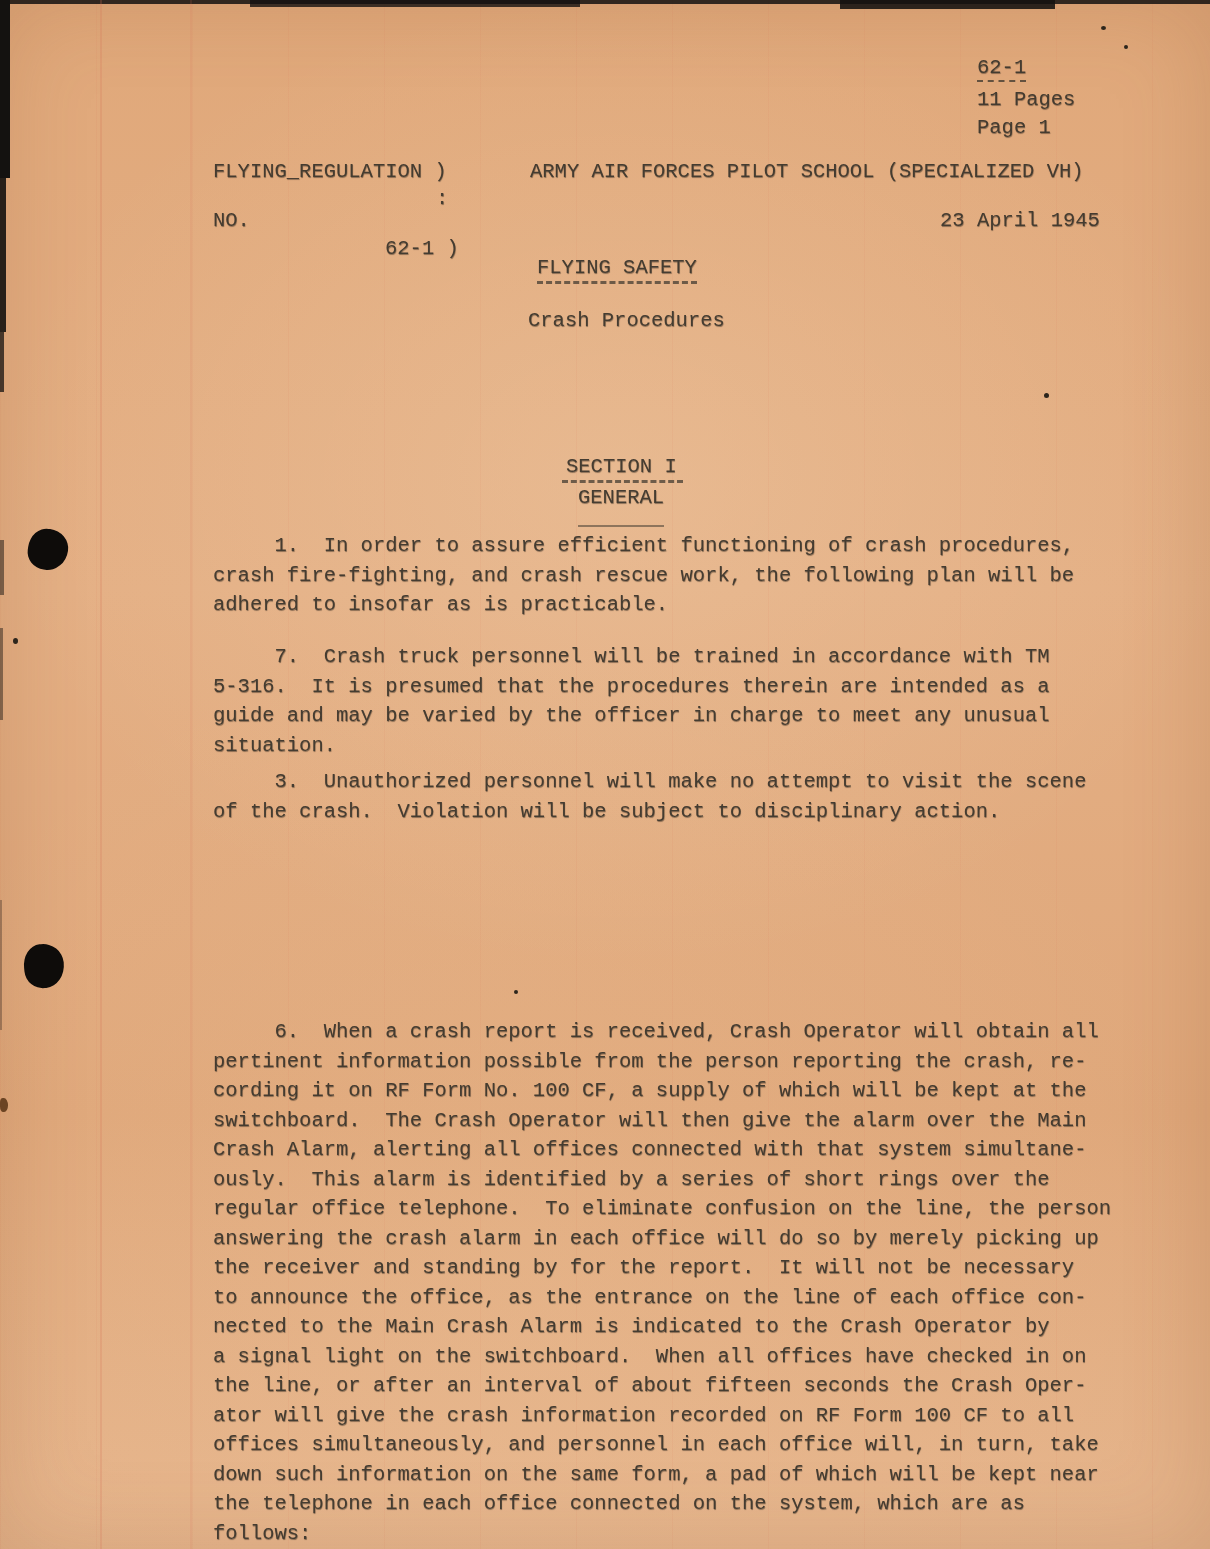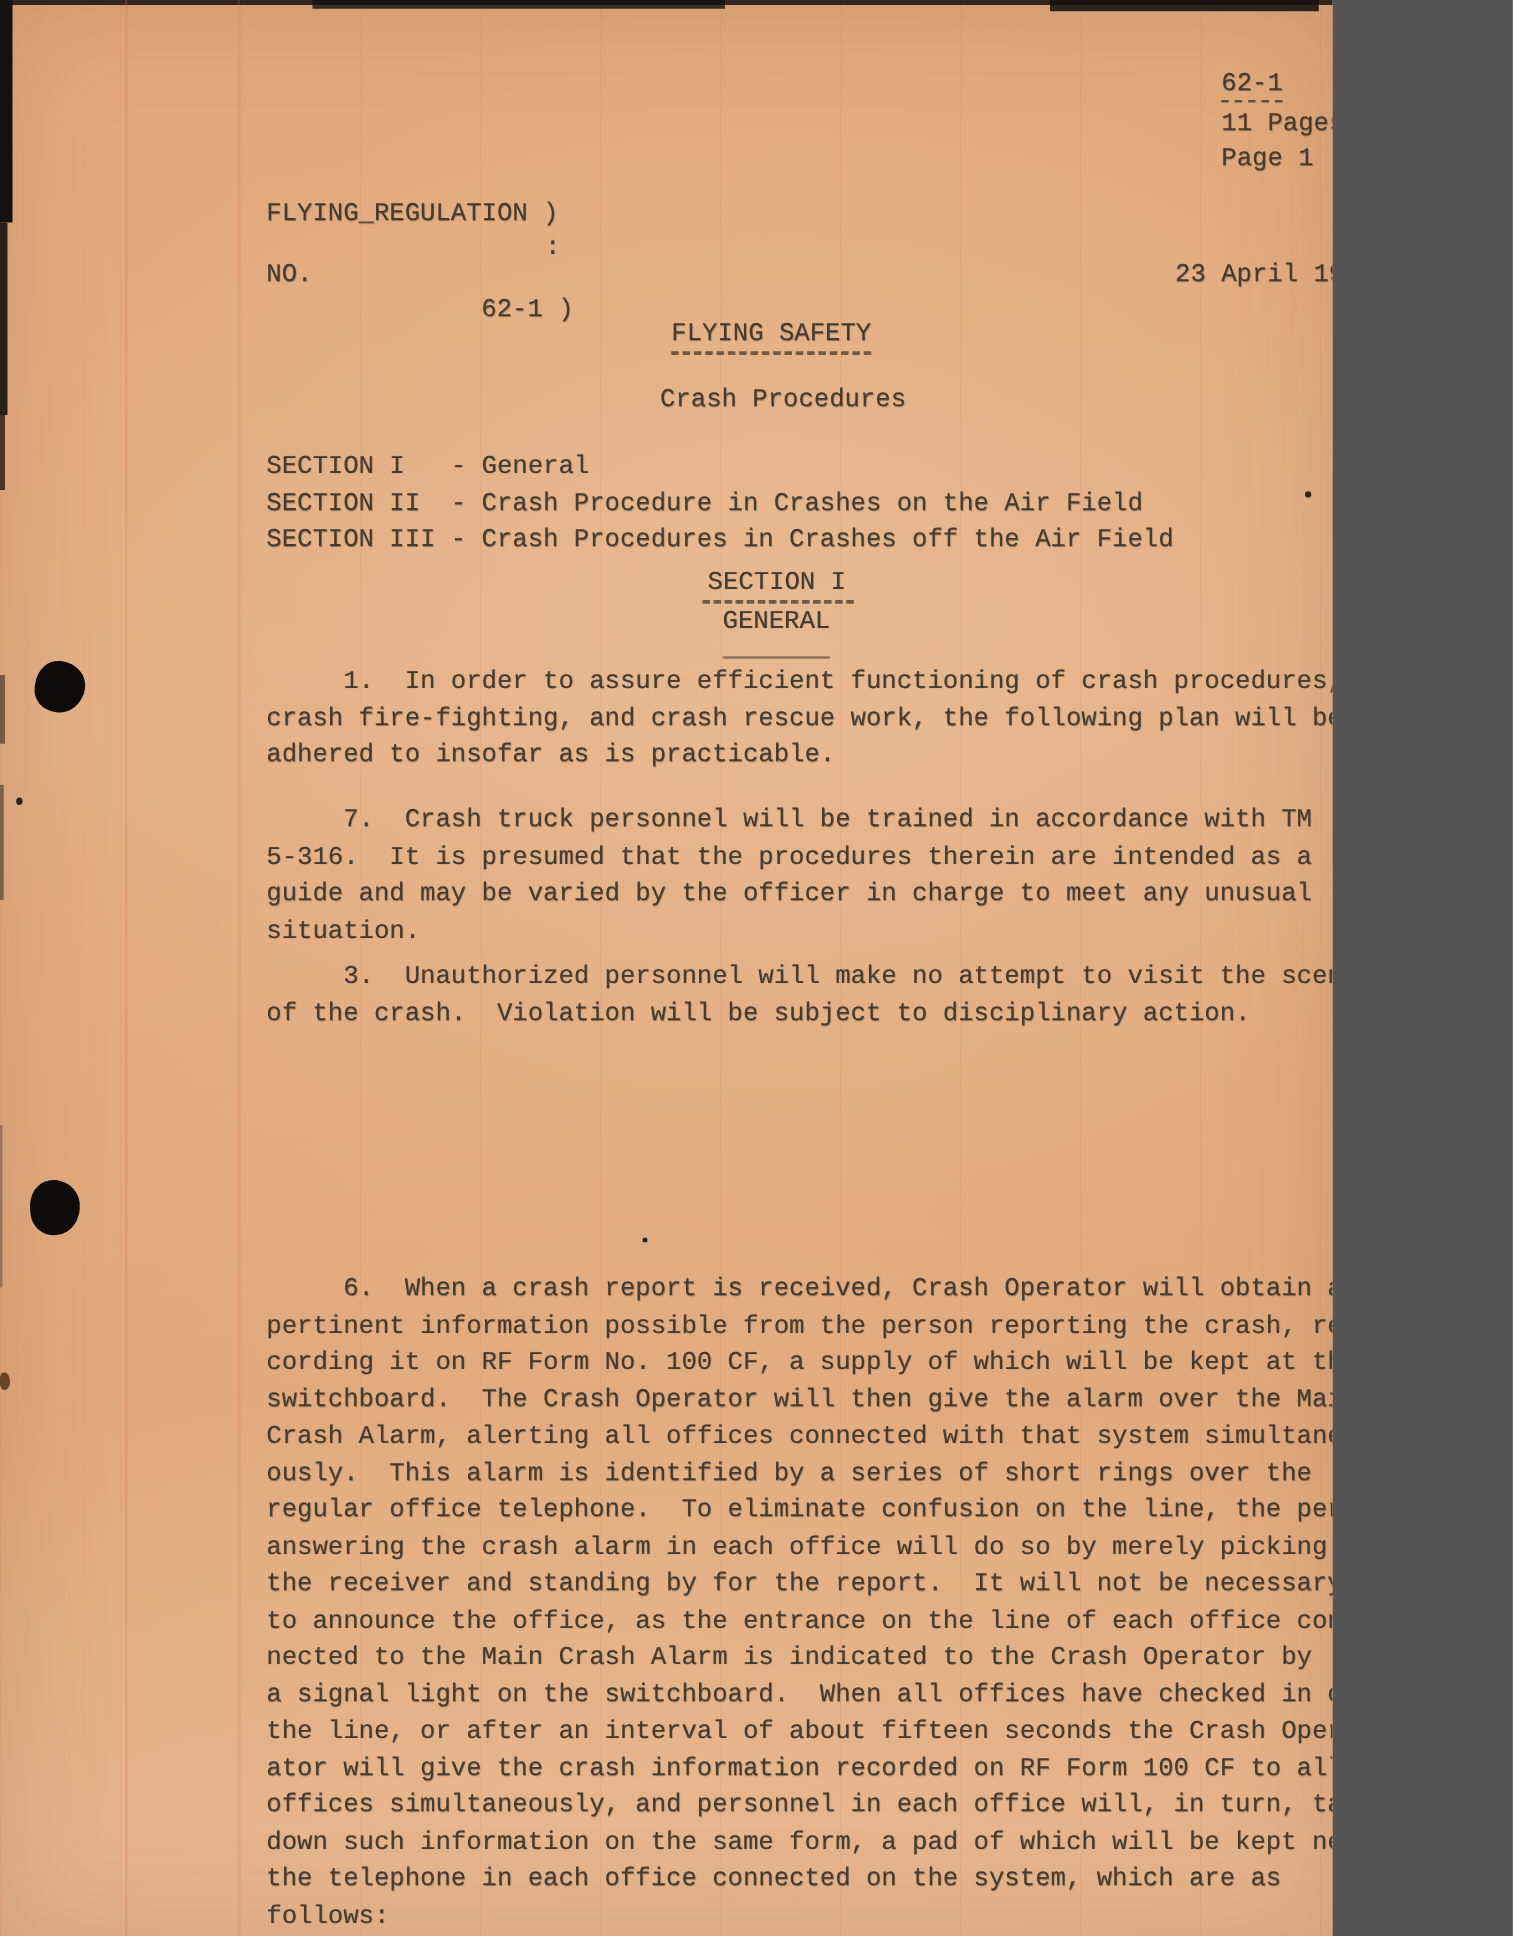--- a/index.html
+++ b/index.html
@@ -1,17 +1,17 @@
 <!DOCTYPE html>
 <html><head>
 <meta charset="utf-8">
 <style>
   html,body { margin:0; padding:0; background:#555; }
   .page {
-    position:relative; width:1066px; height:1549px; overflow:hidden;
+    position:relative; width:1210px; height:1549px; overflow:hidden;
     font-family:"Liberation Mono","DejaVu Sans Mono",monospace;
     color:#3b352c;
     background-color:#e2ab7e;
     background-image:
       repeating-linear-gradient(90deg, rgba(219,122,92,0.09) 0 1.5px, transparent 1.5px 96px),
       radial-gradient(ellipse 900px 700px at 620px 480px, rgba(255,242,215,0.17), transparent 70%),
       radial-gradient(ellipse 1000px 900px at 520px 1250px, rgba(250,221,182,0.12), transparent 70%),
       linear-gradient(180deg, #e0a87a 0%, #e4af84 38%, #dfa77a 72%, #e6b58c 100%);
     box-shadow: inset 0 0 90px rgba(128,74,40,0.20);
   }
@@ -58,31 +58,29 @@
   <div class="artifact speck" style="left:1044px;top:393px;width:5px;height:5px;"></div>
   <div class="artifact speck" style="left:514px;top:990px;width:4px;height:4px;"></div>
   <div class="artifact speck" style="left:13px;top:638px;width:5px;height:6px;"></div>
   <div class="artifact stain" style="left:0;top:1098px;width:8px;height:14px;"></div>
 
   <div class="t corner-line" style="left:977px;top:54px;"><span class="du2">62-1</span></div>
   <div class="t corner-line" style="left:977px;top:86px;">11 Pages</div>
   <div class="t corner-line" style="left:977px;top:114px;">Page 1</div>
 
   <div class="t" style="left:213px;top:157px;">FLYING_REGULATION )</div>
+  <div class="t" style="left:530px;top:157px;">ARMY AIR FORCES PILOT SCHOOL (SPECIALIZED VH)</div>
   <div class="t" style="left:436px;top:184px;">:</div>
   <div class="t" style="left:213px;top:206px;">NO.</div>
   <div class="t" style="left:385px;top:206px;margin-top:28px;">62-1 )</div>
   <div class="t" style="left:940px;top:206px;">23 April 1945</div>
 
   <div class="t" style="left:537px;top:253px;"><span class="du">FLYING SAFETY</span></div>
   <div class="t" style="left:528px;top:306px;">Crash Procedures</div>
 
-  <div class="t" style="left:213px;top:359px;">SECTION I   - General
-SECTION II  - Crash Procedure in Crashes on the Air Field
-SECTION III - Crash Procedures in Crashes off the Air Field</div>
 
   <div class="t" style="left:562px;top:452px;"><span class="du" style="padding-left:4px;padding-right:6px;">SECTION I</span></div>
   <div class="t" style="left:578px;top:483px;"><span class="su">GENERAL</span></div>
 
   <div class="t" style="left:213px;top:531px;">     1.  In order to assure efficient functioning of crash procedures,
 crash fire-fighting, and crash rescue work, the following plan will be
 adhered to insofar as is practicable.</div>
   <div class="t" style="left:213px;top:642px;">     7.  Crash truck personnel will be trained in accordance with TM
 5-316.  It is presumed that the procedures therein are intended as a
 guide and may be varied by the officer in charge to meet any unusual

